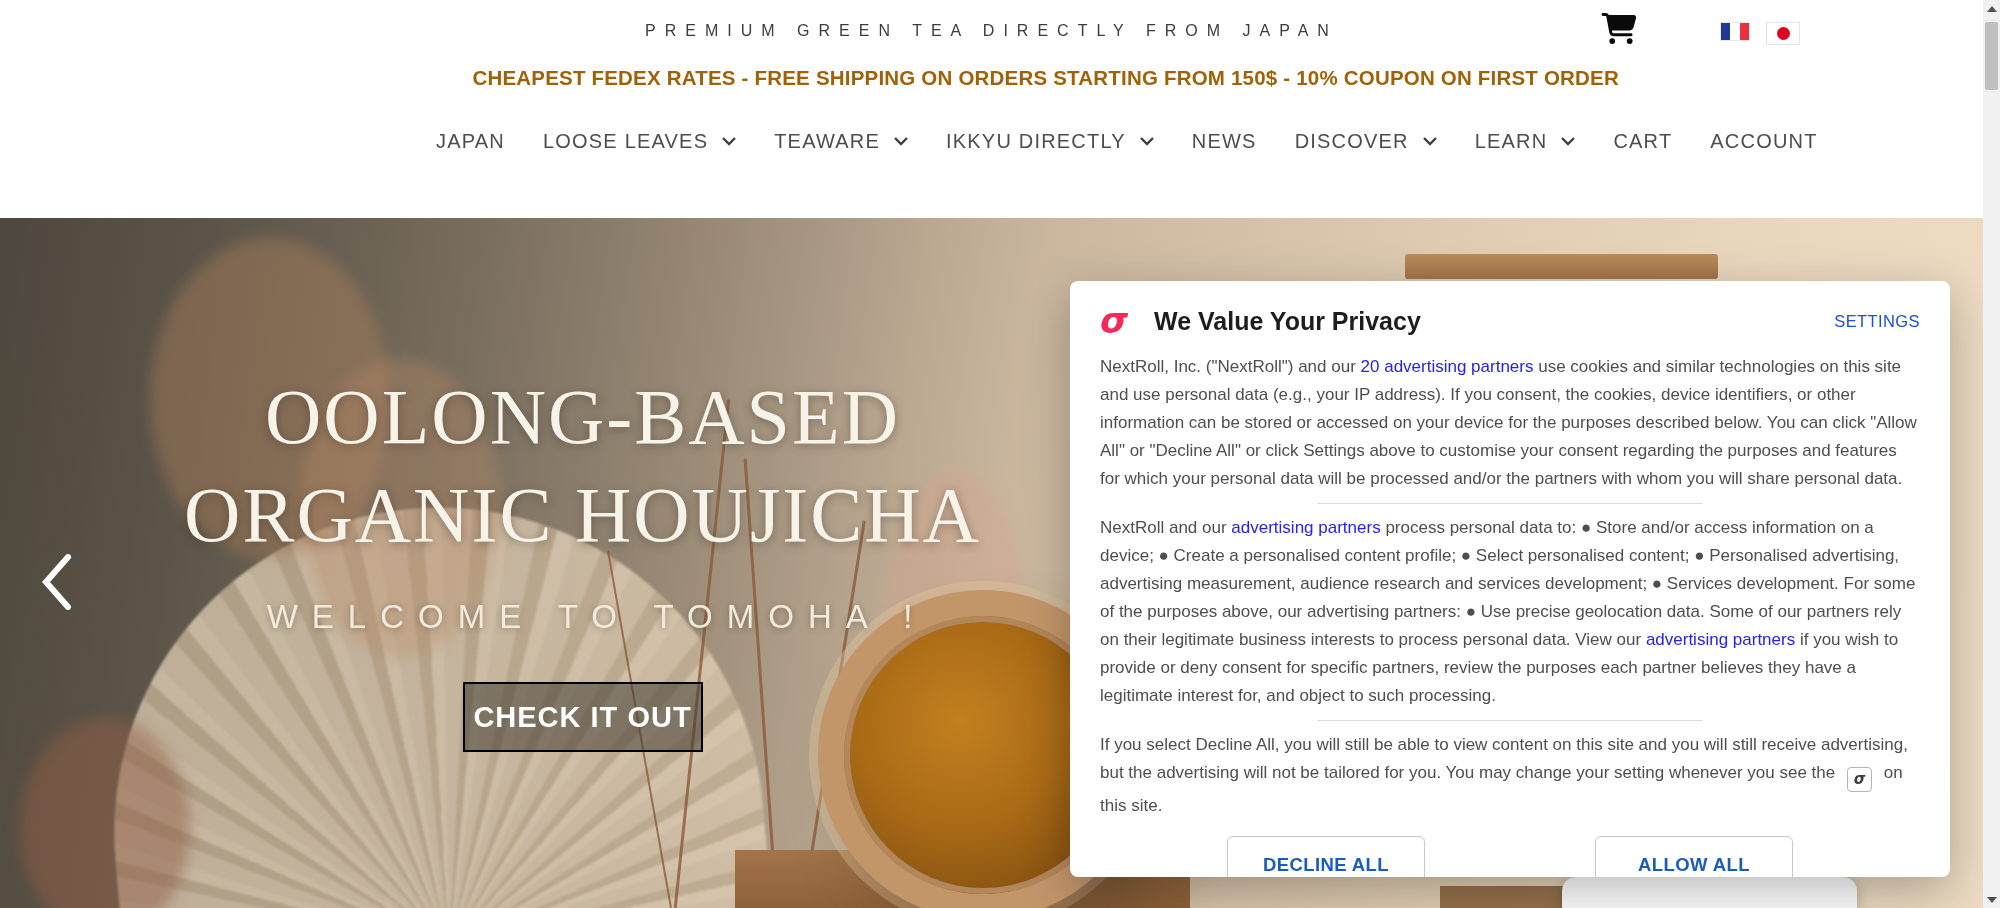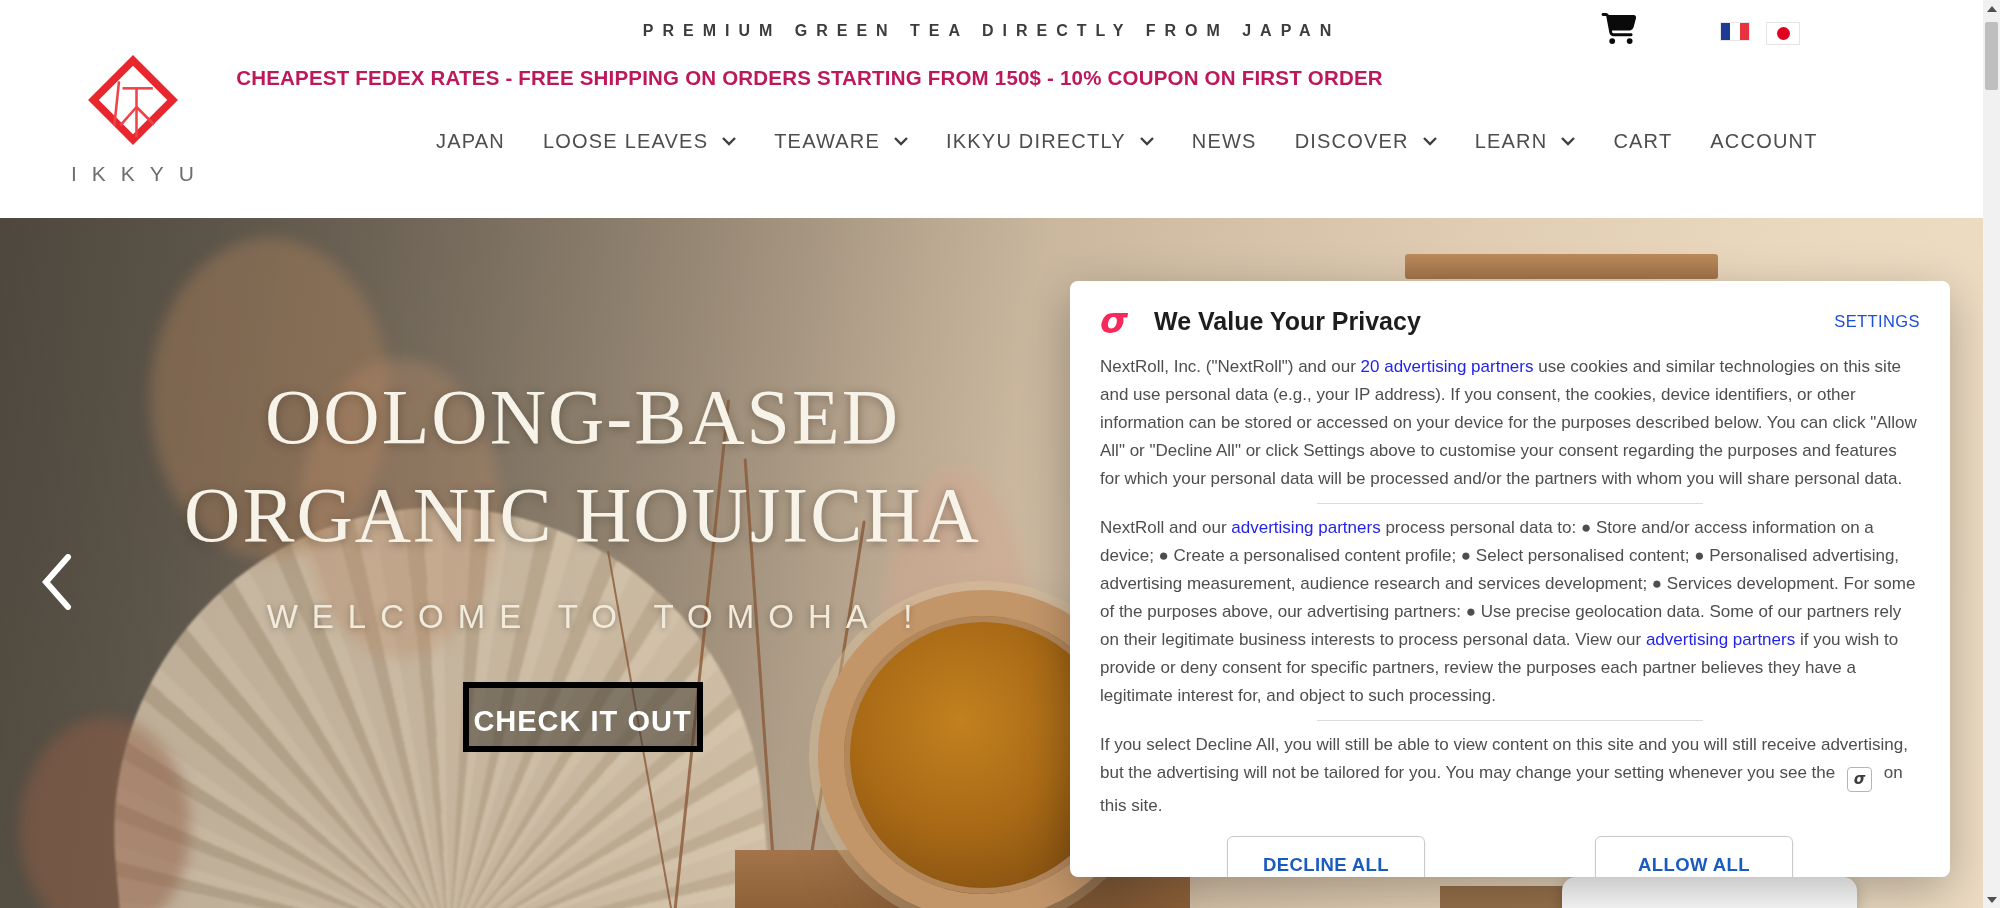--- a/index.html
+++ b/index.html
@@ -7,25 +7,25 @@
   body {
     position:relative; overflow:hidden; background:#fff;
     font-family:"Liberation Sans","DejaVu Sans",sans-serif;
   }
   .viewport { position:absolute; left:0; top:0; width:1983px; height:908px; overflow:hidden; background:#fff; }
 
   
   .header { position:absolute; left:0; top:0; width:1983px; height:218px; background:#ffffff; z-index:20; }
   .tagline {
     position:absolute; left:0; top:22px; width:1983px; text-align:center;
-    font-size:16px; letter-spacing:9px; color:#3c3c3c; font-weight:700;
+    font-size:16px; letter-spacing:9px; color:#3c3c3c; font-weight:400;
   }
   .promo {
-    position:absolute; left:0; top:66px; width:1619px; text-align:center;
-    font-size:20.5px; font-weight:700; color:#be185d; letter-spacing:.2px;
+    position:absolute; left:0; top:66px; width:1619px; text-align:right;
+    font-size:20.5px; font-weight:700; color:#a16207; letter-spacing:.2px;
   }
   .logo-block { position:absolute; left:58px; top:44px; width:150px; text-align:center; }
   .logo-text { margin-top:2px; font-size:21px; color:#6e6e6e; letter-spacing:15px; padding-left:13px; }
   .cart-wrap { position:absolute; left:1601px; top:13px; width:40px; height:34px; cursor:pointer; }
   .flag { position:absolute; top:22px; }
   .flag-fr { left:1720px; width:30px; height:19px; display:flex; border:1px solid #e7e7e7; }
   .flag-fr div { flex:1; }
   .flag-jp { left:1766px; width:34px; height:23px; background:#fff; border:1px solid #e4e4e4;
     display:flex; align-items:center; justify-content:center; }
   .flag-jp i { display:block; width:13px; height:13px; border-radius:50%; background:#df0522; }
@@ -63,21 +63,21 @@
     border:26px solid #c3966a;
     background:radial-gradient(circle at 42% 38%, #c2801f 0%, #a96a16 45%, #8a5412 75%, #744510 100%);
     box-shadow: inset 0 0 0 6px #b3875c, 30px 38px 55px rgba(80,60,40,.35), 0 0 0 9px rgba(224,199,160,.4); }
 
   .hero-text { position:absolute; left:0; top:150px; width:1165px; text-align:center; color:#f7f3e9; }
   .hero-h1 { font-family:"Liberation Serif","DejaVu Serif",serif; font-weight:400;
     font-size:78px; line-height:98px; letter-spacing:2px; text-shadow:0 2px 10px rgba(60,48,35,.45); }
   .hero-sub { margin-top:34px; font-size:33px; letter-spacing:14px; color:#f2ebdb;
     text-shadow:0 1px 6px rgba(60,48,35,.4); padding-left:28px; }
   .hero-cta { margin-top:46px; display:inline-block; width:240px; height:70px; line-height:66px;
-    border:6px solid #000000; background:rgba(66,60,50,.55); color:#ffffff;
+    border:2px solid #000000; background:rgba(66,60,50,.55); color:#ffffff;
     font-size:29px; font-weight:700; letter-spacing:1px; cursor:pointer; text-align:center;
     font-family:"Liberation Sans","DejaVu Sans",sans-serif; }
   .carousel-prev { position:absolute; left:42px; top:336px; width:30px; height:56px; cursor:pointer; }
 
   
   .peek-box { position:absolute; left:1562px; top:877px; width:295px; height:46px; background:#fff;
     border-radius:14px; box-shadow:0 2px 14px rgba(0,0,0,.22); z-index:40; }
   .privacy-modal { position:absolute; left:1070px; top:281px; width:880px; height:596px; background:#fff;
     border-radius:8px; box-shadow:0 14px 48px rgba(0,0,0,.28); z-index:50;
     padding:22px 30px; overflow:hidden; }
@@ -140,33 +140,20 @@
       <svg width="30" height="56" viewBox="0 0 30 56">
         <polyline points="26,3 4,28 26,53" fill="none" stroke="#ffffff" stroke-width="6" stroke-linecap="round"></polyline>
       </svg>
     </div>
   </div>
 
   <div class="header">
     <div class="tagline">PREMIUM GREEN TEA DIRECTLY FROM JAPAN</div>
     <div class="promo">CHEAPEST FEDEX RATES - FREE SHIPPING ON ORDERS STARTING FROM 150$ - 10% COUPON ON FIRST ORDER</div>
 
-    <div class="logo-block">
-      <svg width="118" height="112" viewBox="0 0 100 96">
-        <rect x="26" y="24" width="48" height="48" fill="none" stroke="#e8262d" stroke-width="6.5" transform="rotate(45 50 48)"></rect>
-        <g stroke="#ef4348" stroke-width="2.2" fill="none">
-          <path d="M38 32 L34 70"></path>
-          <path d="M41 38 H67"></path>
-          <path d="M53 38 V80"></path>
-          <path d="M53 54 L39 70"></path>
-          <path d="M53 54 L68 69"></path>
-        </g>
-      </svg>
-      <div class="logo-text">IKKYU</div>
-    </div>
 
     <div class="cart-wrap">
       <svg width="36" height="31" viewBox="0 0 576 512">
         <path fill="#0a0a0a" d="M0 24C0 10.7 10.7 0 24 0H69.5c22 0 41.5 12.8 50.6 32h411c26.3 0 45.5 25 38.6 50.4l-41 152.3c-8.5 31.4-37 53.3-69.5 53.3H170.7l5.4 28.5c2.2 11.3 12.1 19.5 23.6 19.5H488c13.3 0 24 10.7 24 24s-10.7 24-24 24H199.7c-34.6 0-64.3-24.6-70.7-58.5L77.4 54.5c-.7-3.8-4-6.5-7.9-6.5H24C10.7 48 0 37.3 0 24zM128 464a48 48 0 1 1 96 0 48 48 0 1 1-96 0zm336-48a48 48 0 1 1 0 96 48 48 0 1 1 0-96z"></path>
       </svg>
     </div>
 
     <div class="flag flag-fr">
       <div style="background:#1f3a93"></div>
       <div style="background:#ffffff"></div>

